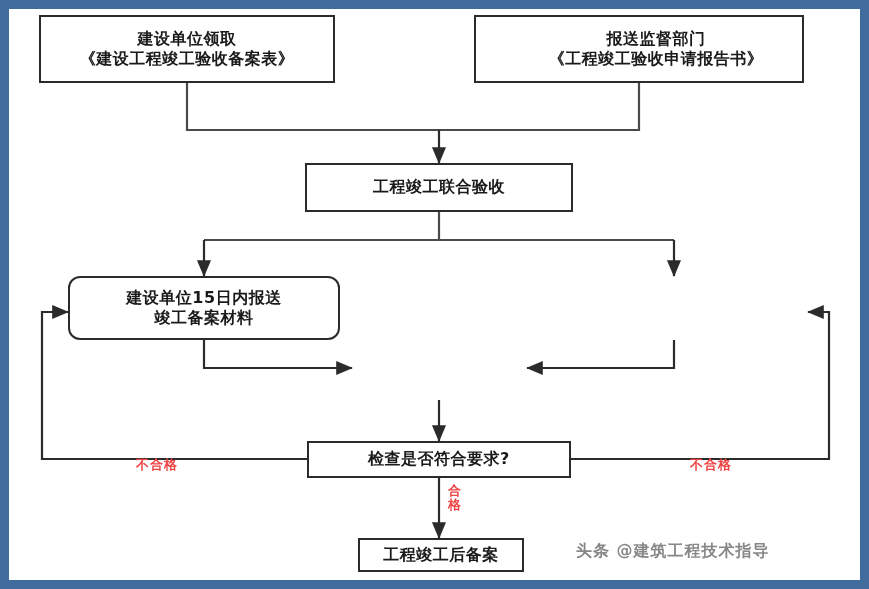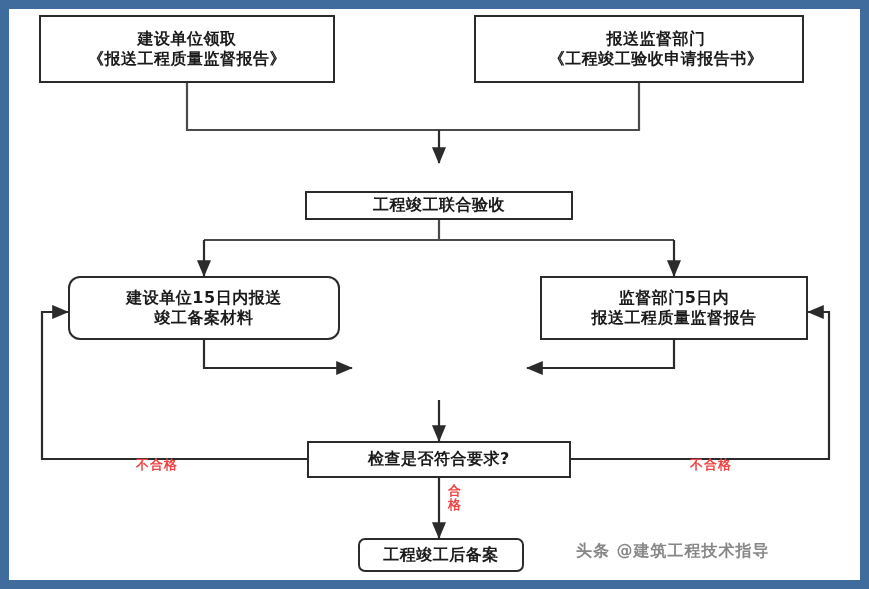--- a/index.html
+++ b/index.html
@@ -127,48 +127,44 @@
       <path d="M571,459 L829,459 L829,312 L808,312" marker-end="url(#ah)" stroke="#2b2b2b"></path>
 
       <path d="M439,478 L439,538" marker-end="url(#ah)" stroke="#2b2b2b"></path>
     </g>
   </svg>
 
   <div class="canvas">
 
     <div class="node" style="left:39px; top:15px; width:296px; height:68px;">
       <span class="ln">建设单位领取</span>
-      <span class="ln">《报送工程质量监督报告》</span>
+      <span class="ln">《建设工程竣工验收备案表》</span>
     </div>
 
     <div class="node" style="left:474px; top:15px; width:330px; height:68px;padding-left:34px;">
       <span class="ln">报送监督部门</span>
       <span class="ln">《工程竣工验收申请报告书》</span>
     </div>
 
-    <div class="node" style="left:305px; top:163px; width:268px; height:29px;margin-top:28px;">
+    <div class="node" style="left:305px; top:163px; width:268px; height:49px;">
       <span class="ln">工程竣工联合验收</span>
     </div>
 
     <div class="node" style="left:68px; top:276px; width:272px; height:64px;border-radius:12px;">
       <span class="ln">建设单位15日内报送</span>
       <span class="ln">竣工备案材料</span>
     </div>
 
-    <div class="node" style="left:540px; top:276px; width:268px; height:64px;">
-      <span class="ln">监督部门5日内</span>
-      <span class="ln">报送工程质量监督报告</span>
-    </div>
 
 
     <div class="node" style="left:307px; top:441px; width:264px; height:37px;">
       <span class="ln">检查是否符合要求?</span>
     </div>
 
-    <div class="node" style="left:358px; top:538px; width:166px; height:34px;border-radius:7px;">
+    <div class="node" style="left:358px; top:538px; width:166px; height:34px;">
       <span class="ln">工程竣工后备案</span>
     </div>
 
     <div class="edge-label" style="left:136px; top:456px;">不合格</div>
 
     <div class="edge-label" style="left:690px; top:456px;">不合格</div>
 
     <div class="edge-label vert" style="left:448px; top:484px;">合格</div>
 
     <div class="watermark" style="left:576px; top:541px;">头条 @建筑工程技术指导</div>

